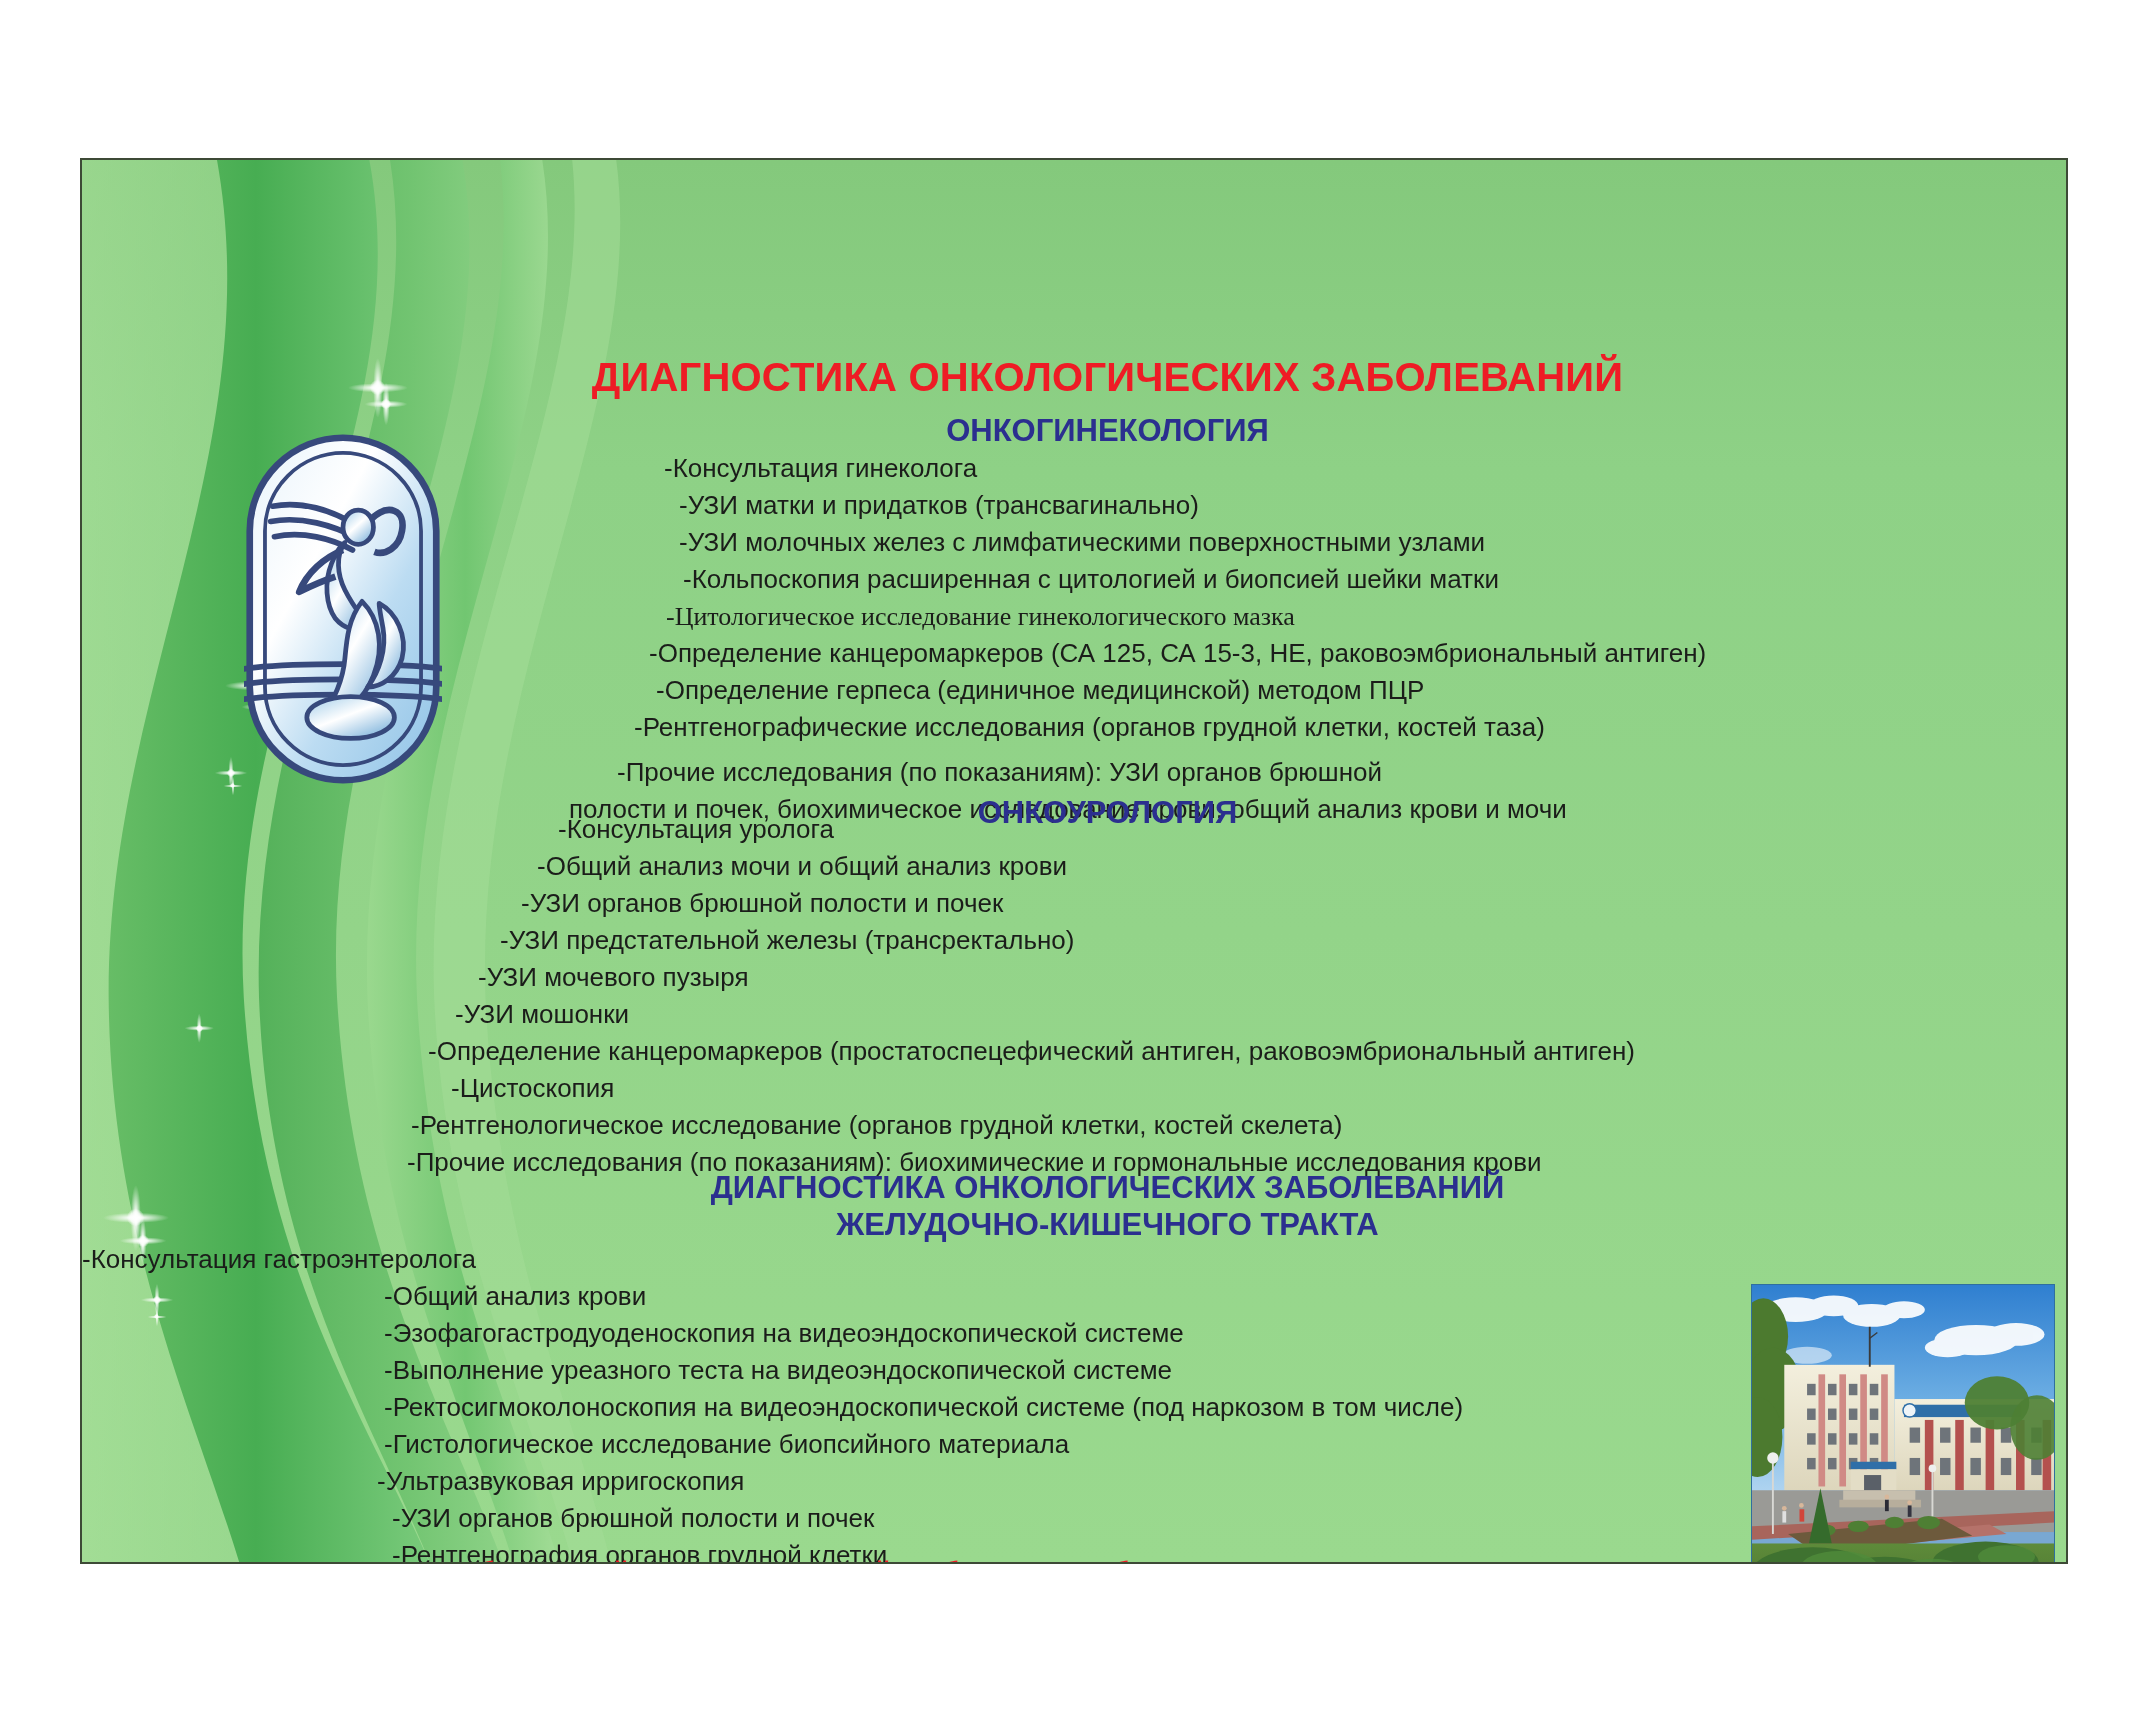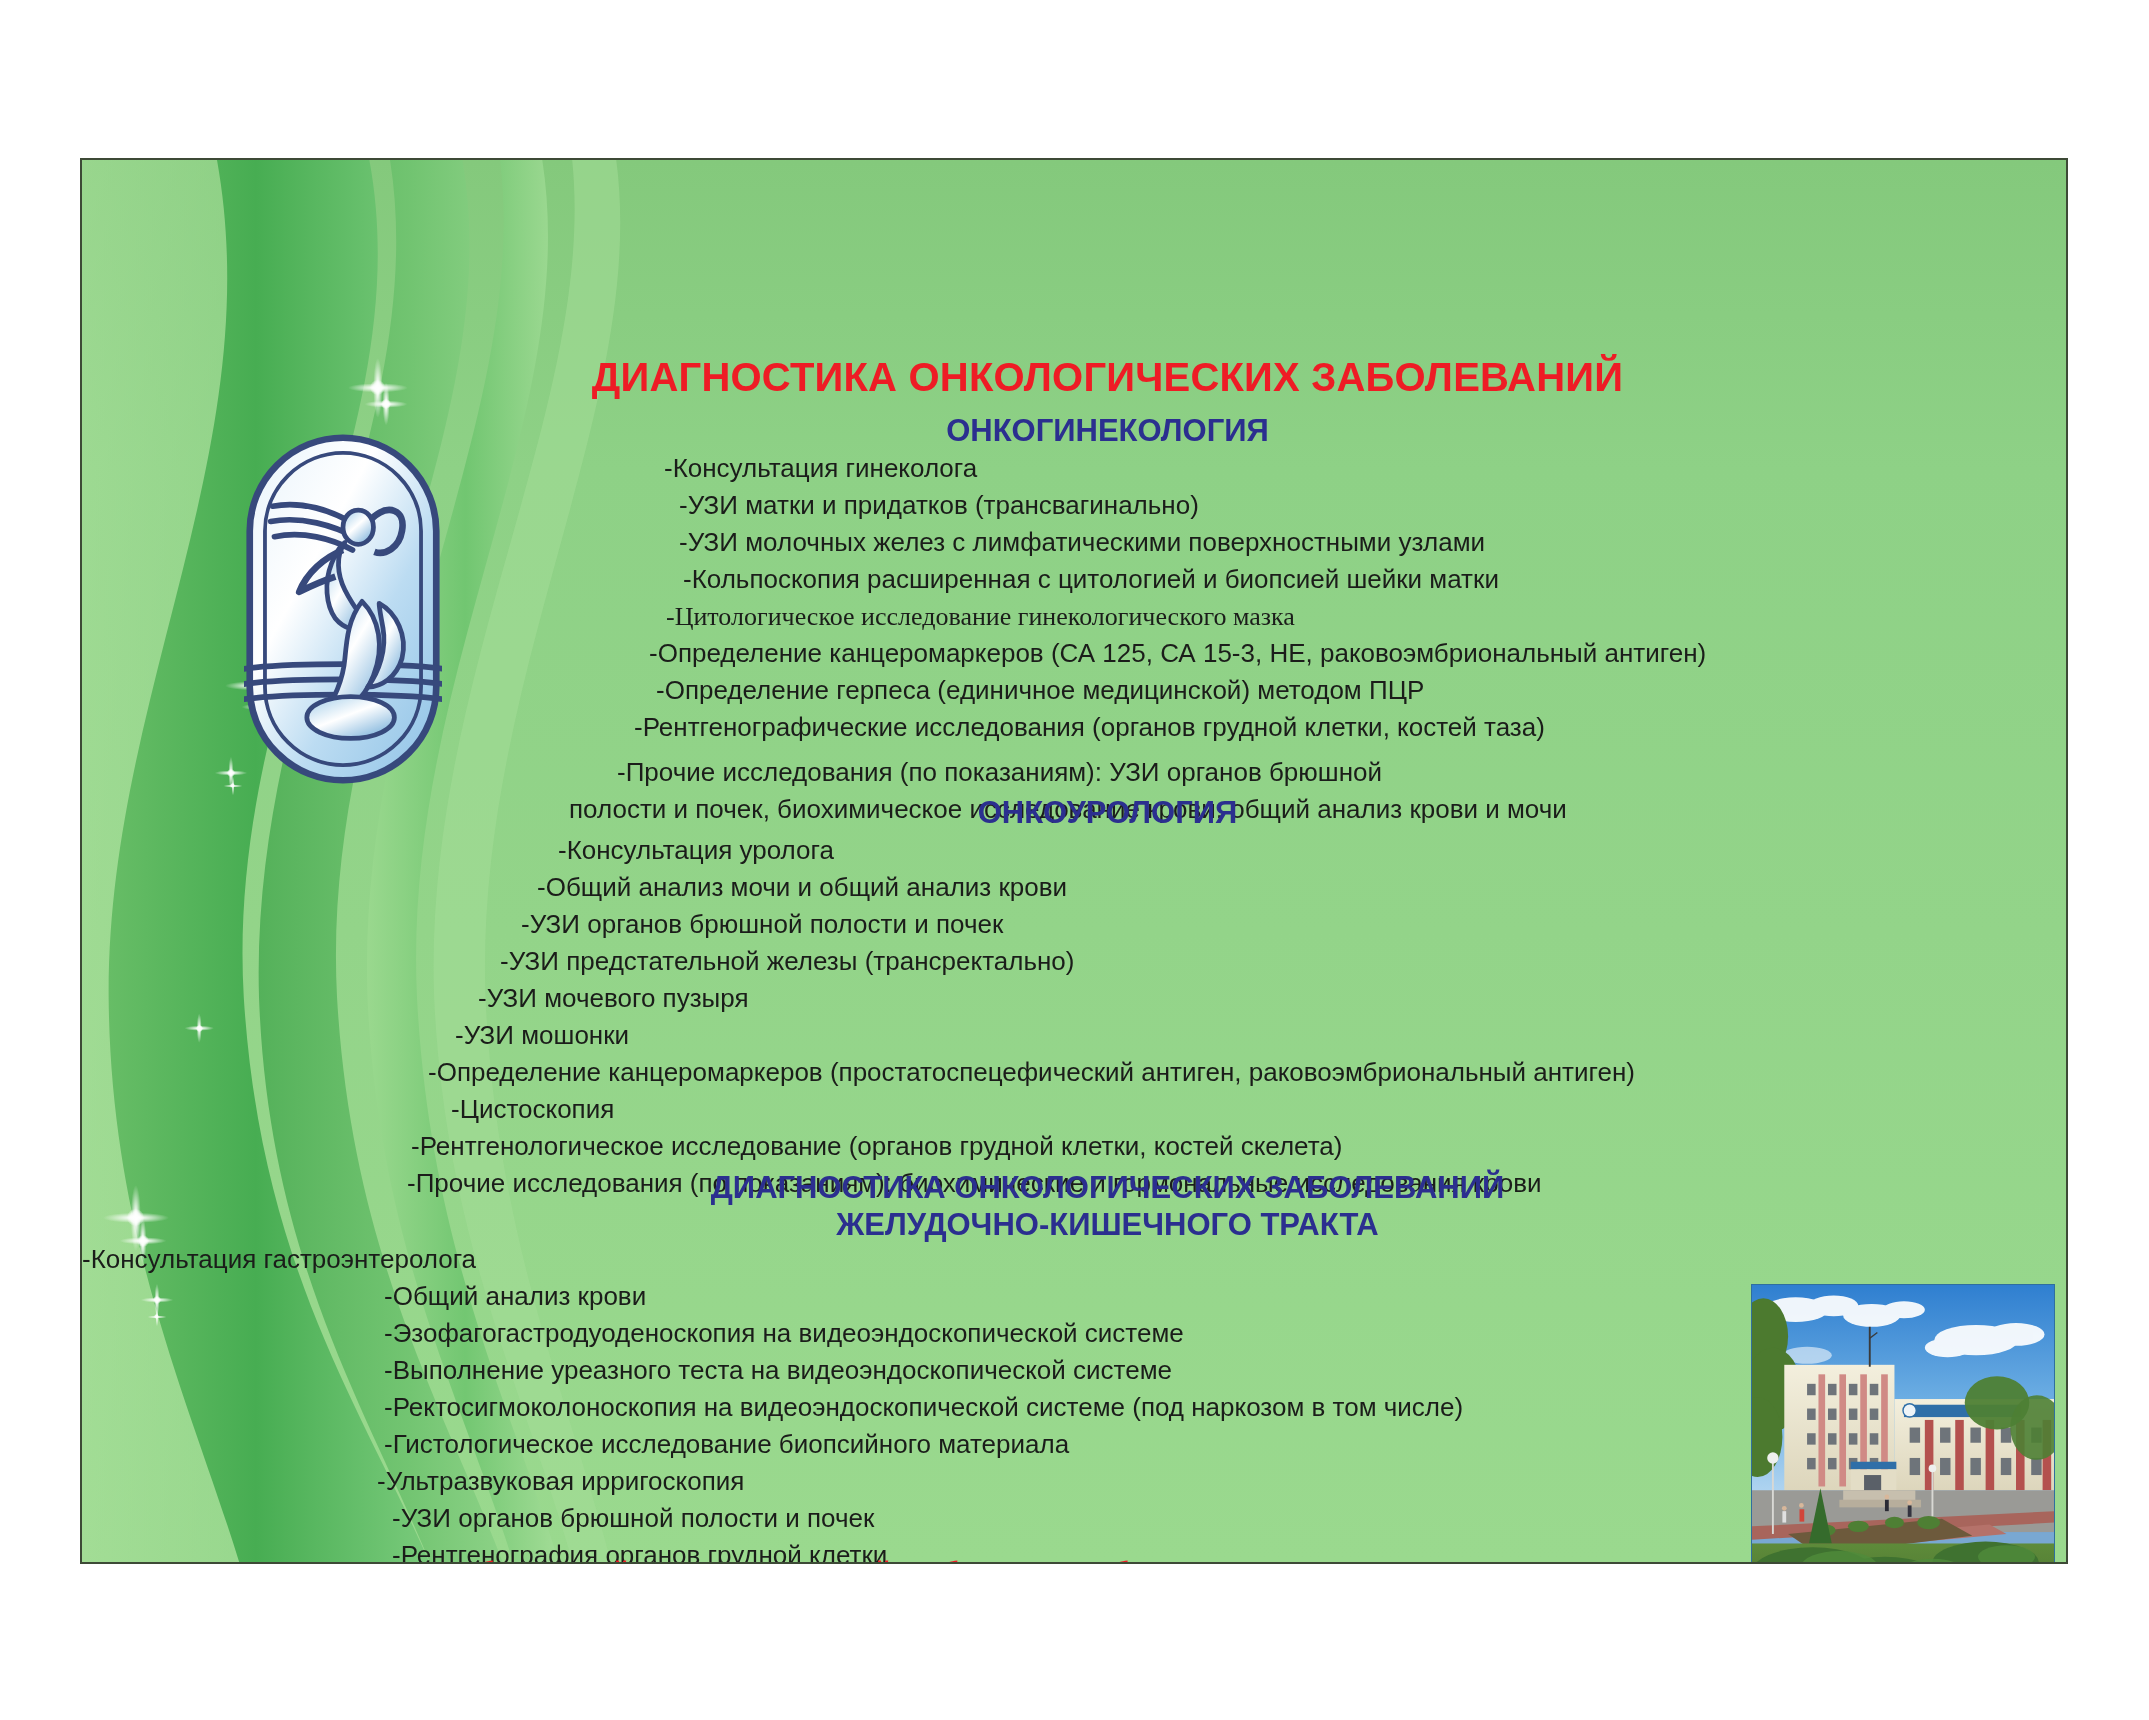--- a/index.html
+++ b/index.html
@@ -125,21 +125,21 @@
     padding: 0;
     color: #1b1d1a;
     font-size: 26px;
     line-height: 37px;
     white-space: nowrap;
     font-family: "Liberation Sans", sans-serif;
   }
   .items li { display: block; }
 
   .block-gyn { left: 0; top: 290px; width: 100%; }
-  .block-uro { left: 0; top: 672px; width: 100%; }
+  .block-uro { left: 0; top: 651px; width: 100%; }
   .block-git { left: 0; top: 1081px; width: 100%; }
 
   
   .i0  { padding-left: 582px; }
   .i1  { padding-left: 597px; }
   .i2  { padding-left: 597px; }
   .i3  { padding-left: 601px; }
   .i4  { padding-left: 584px; font-family: Liberation Serif, serif; }
   .i5  { padding-left: 567px; }
   .i6  { padding-left: 574px; }

